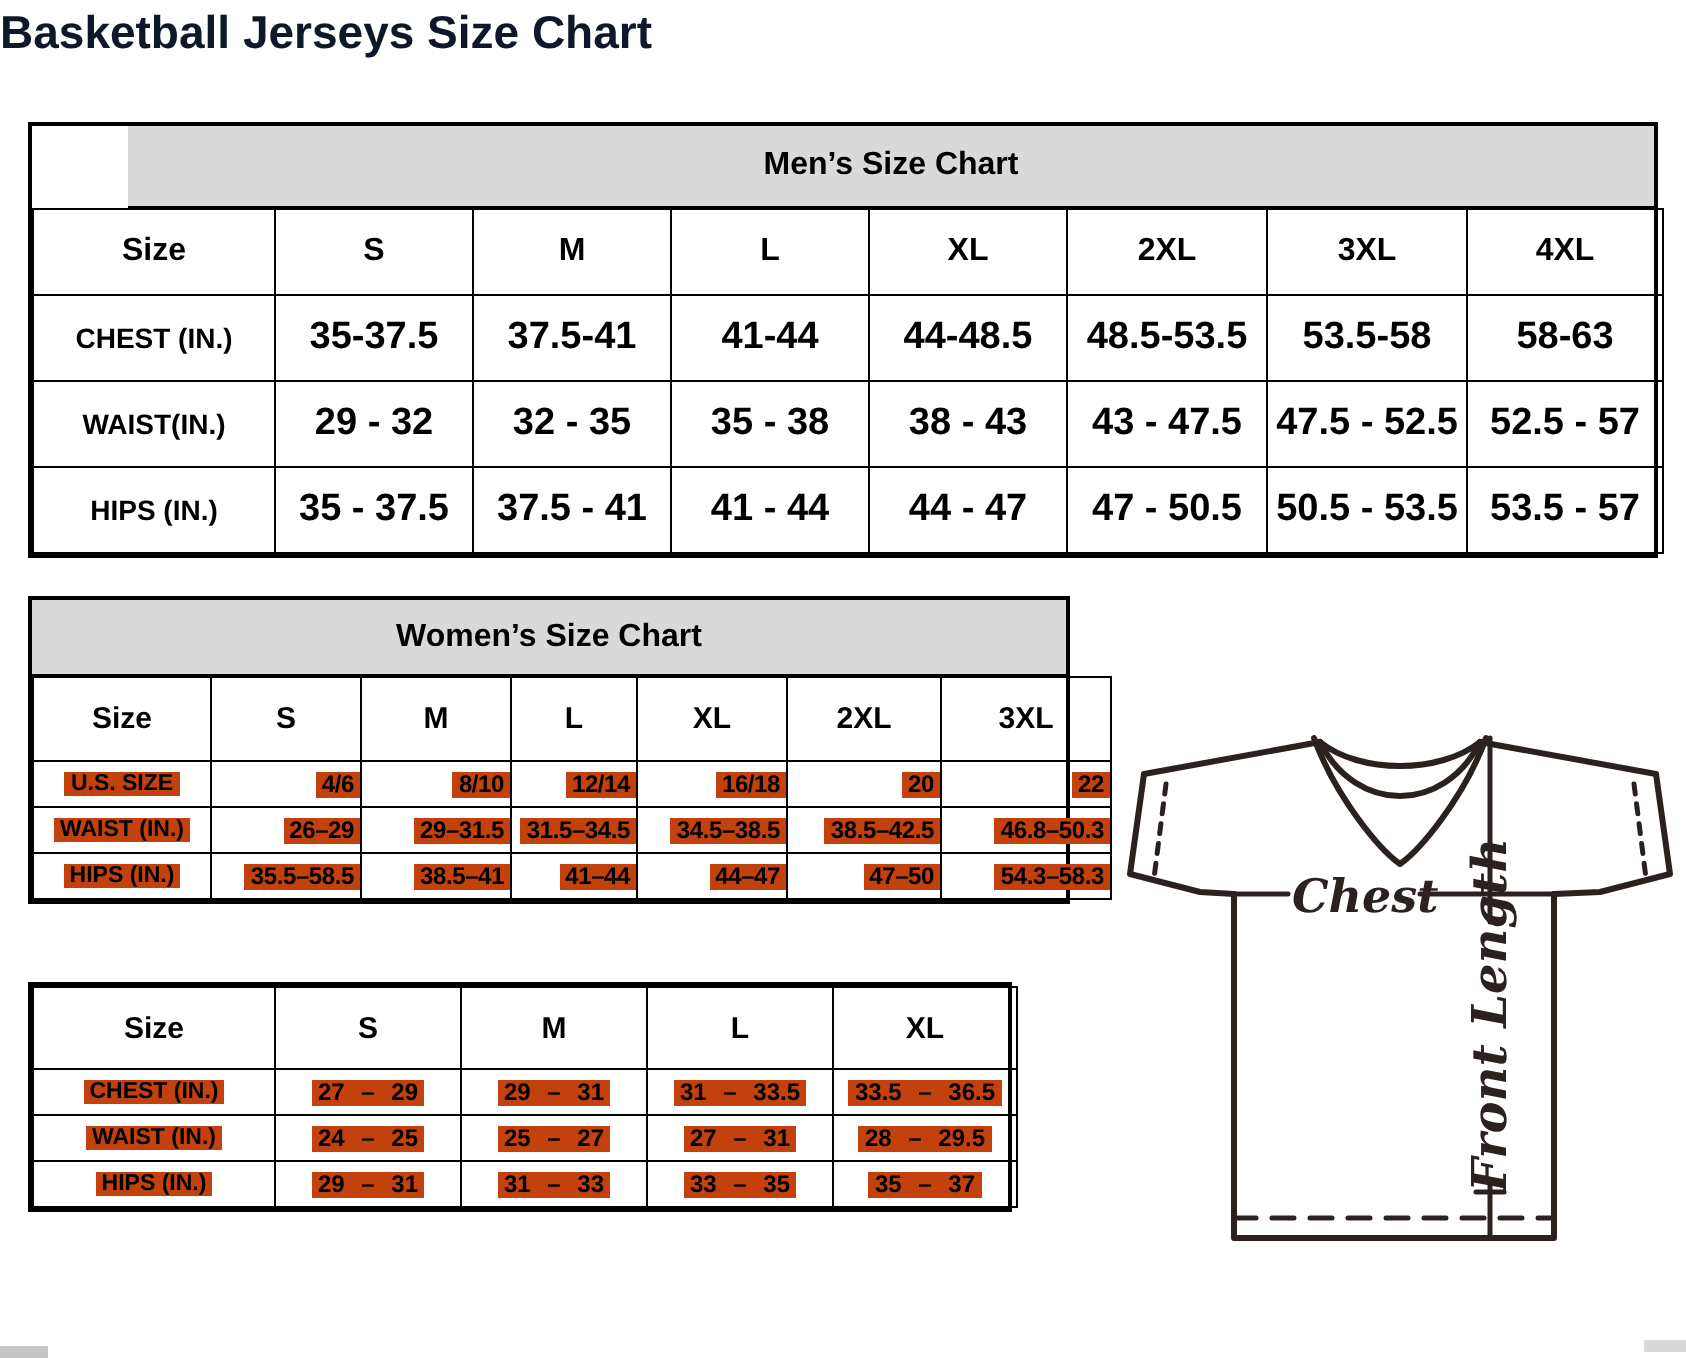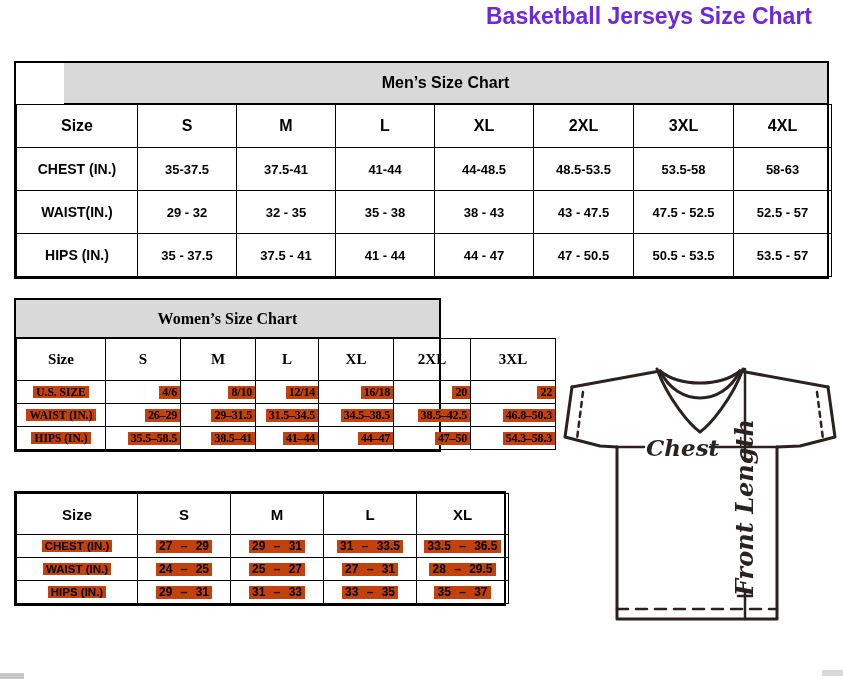--- a/index.html
+++ b/index.html
@@ -4,42 +4,42 @@
 <style>
   html,body{margin:0;padding:0;}
   body{
     width:843px;height:679px;position:relative;overflow:hidden;
     background:#ffffff;
     font-family:"Liberation Sans","DejaVu Sans",sans-serif;
     color:#000;
   }
   .page-title{
     position:absolute;top:3px;left:0;width:812px;
-    text-align:right;font-size:23px;font-weight:bold;margin:0;
-    letter-spacing:0px;color:#6d28d9;
+    text-align:left;font-size:23px;font-weight:bold;margin:0;
+    letter-spacing:0px;color:#0f172a;
   }
   .tbl{position:absolute;border:2px solid #000;background:#fff;box-sizing:border-box;}
   .tbl .cap{
     background:#d9d9d9;border-bottom:1px solid #000;
     font-weight:bold;text-align:center;font-size:16px;
     display:flex;align-items:center;justify-content:center;
   }
   .tbl table{border-collapse:collapse;table-layout:fixed;width:100%;}
   .tbl th,.tbl td{
     border:1px solid #000;text-align:center;vertical-align:middle;
     font-weight:bold;padding:0;overflow:hidden;
   }
   
   .men{left:14px;top:61px;width:815px;}
   .men .cap{height:40px;margin-left:48px;}
   .men thead th{height:42px;font-size:16px;}
   .men tbody th{height:42px;font-size:14px;}
-  .men tbody td{height:42px;font-size:13px;}
-  
-  .women{left:14px;top:298px;width:427px;font-family:Liberation Serif, serif;}
+  .men tbody td{height:42px;font-size:19px;}
+  
+  .women{left:14px;top:298px;width:521px;}
   .women .cap{height:37px;}
   .women thead th{height:41px;font-size:15px;}
   .women tbody th{height:22px;font-size:11.5px;}
   .women tbody td{height:22px;font-size:12px;letter-spacing:-0.2px;text-align:right;}
   
   .youth{left:14px;top:491px;width:492px;}
   .youth .cap{height:39px;}
   .youth thead th{height:40px;font-size:15px;}
   .youth tbody th{height:22px;font-size:11.5px;}
   .youth tbody td{height:22px;font-size:12px;}

